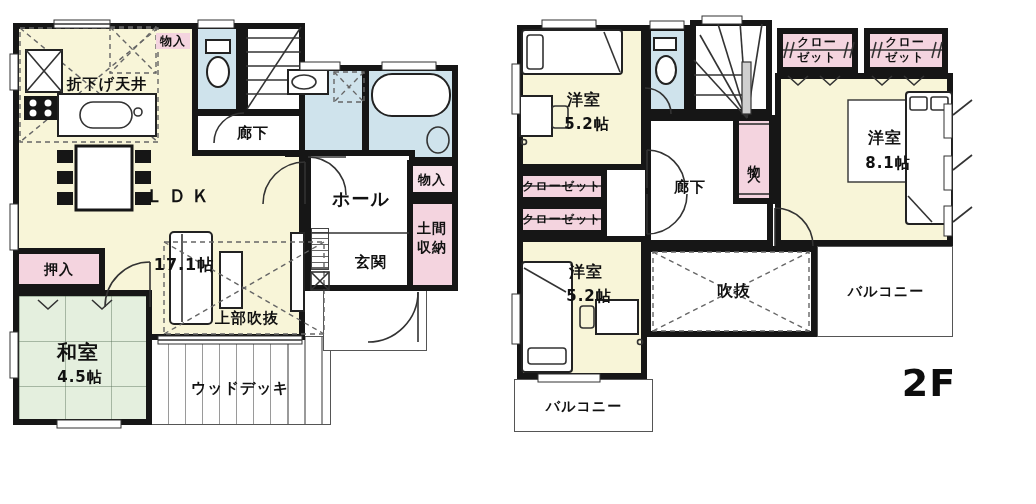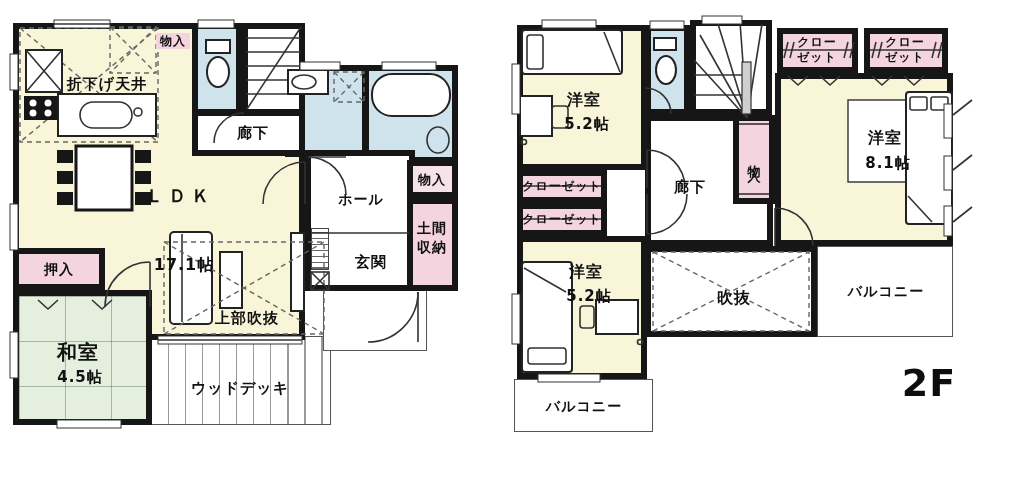--- a/index.html
+++ b/index.html
@@ -288,21 +288,21 @@
       <line class="ln" x1="953" y1="222" x2="972" y2="207"></line>
     </g>
   </svg>
 
   <span class="lbl" style="left:173px;top:41px;font-size:12px;background:var(--pink);padding:2px 4px;">物入</span>
   <span class="lbl" style="left:107px;top:84px;font-size:15px;">折下げ天井</span>
   <span class="lbl" style="left:253px;top:133px;font-size:15px;">廊下</span>
   <span class="lbl" style="left:180px;top:196px;font-size:18px;letter-spacing:5px;">ＬＤＫ</span>
   <span class="lbl" style="left:184px;top:221px;font-size:16px;margin-top:44px;">17.1帖</span>
   <span class="lbl" style="left:432px;top:179px;font-size:13px;">物入</span>
-  <span class="lbl" style="left:361px;top:199px;font-size:14px;">ホール</span>
+  <span class="lbl" style="left:361px;top:199px;font-size:18px;">ホール</span>
   <span class="lbl" style="left:432px;top:228px;font-size:14px;text-align:right;">土間</span>
   <span class="lbl" style="left:432px;top:247px;font-size:14px;">収納</span>
   <span class="lbl" style="left:371px;top:262px;font-size:15px;">玄関</span>
   <span class="lbl" style="left:59px;top:269px;font-size:14px;">押入</span>
   <span class="lbl" style="left:78px;top:352px;font-size:20px;">和室</span>
   <span class="lbl" style="left:80px;top:377px;font-size:15px;">4.5帖</span>
   <span class="lbl" style="left:247px;top:318px;font-size:15px;">上部吹抜</span>
   <span class="lbl" style="left:240px;top:388px;font-size:15px;">ウッドデッキ</span>
 
   <span class="lbl" style="left:584px;top:100px;font-size:16px;">洋室</span>
@@ -310,20 +310,20 @@
   <span class="lbl" style="left:562px;top:186px;font-size:12px;">クローゼット</span>
   <span class="lbl" style="left:562px;top:219px;font-size:12px;">クローゼット</span>
   <span class="lbl" style="left:690px;top:187px;font-size:15px;">廊下</span>
   <span class="vlbl" style="left:754px;top:158px;font-size:13px;">物入</span>
   <span class="lbl" style="left:817px;top:42px;font-size:12px;">クロー</span>
   <span class="lbl" style="left:817px;top:57px;font-size:12px;">ゼット</span>
   <span class="lbl" style="left:905px;top:42px;font-size:12px;">クロー</span>
   <span class="lbl" style="left:905px;top:57px;font-size:12px;">ゼット</span>
   <span class="lbl" style="left:885px;top:138px;font-size:16px;">洋室</span>
   <span class="lbl" style="left:888px;top:163px;font-size:15px;">8.1帖</span>
-  <span class="lbl" style="left:734px;top:298px;font-size:16px;">吹抜</span>
+  <span class="lbl" style="left:734px;top:291px;font-size:16px;">吹抜</span>
   <span class="lbl" style="left:886px;top:291px;font-size:14px;">バルコニー</span>
   <span class="lbl" style="left:586px;top:272px;font-size:16px;">洋室</span>
   <span class="lbl" style="left:589px;top:296px;font-size:15px;">5.2帖</span>
   <span class="lbl" style="left:584px;top:406px;font-size:14px;">バルコニー</span>
   <span class="tag" style="left:929px;top:383px;">2F</span>
 
 </div>
 
 </body></html>

